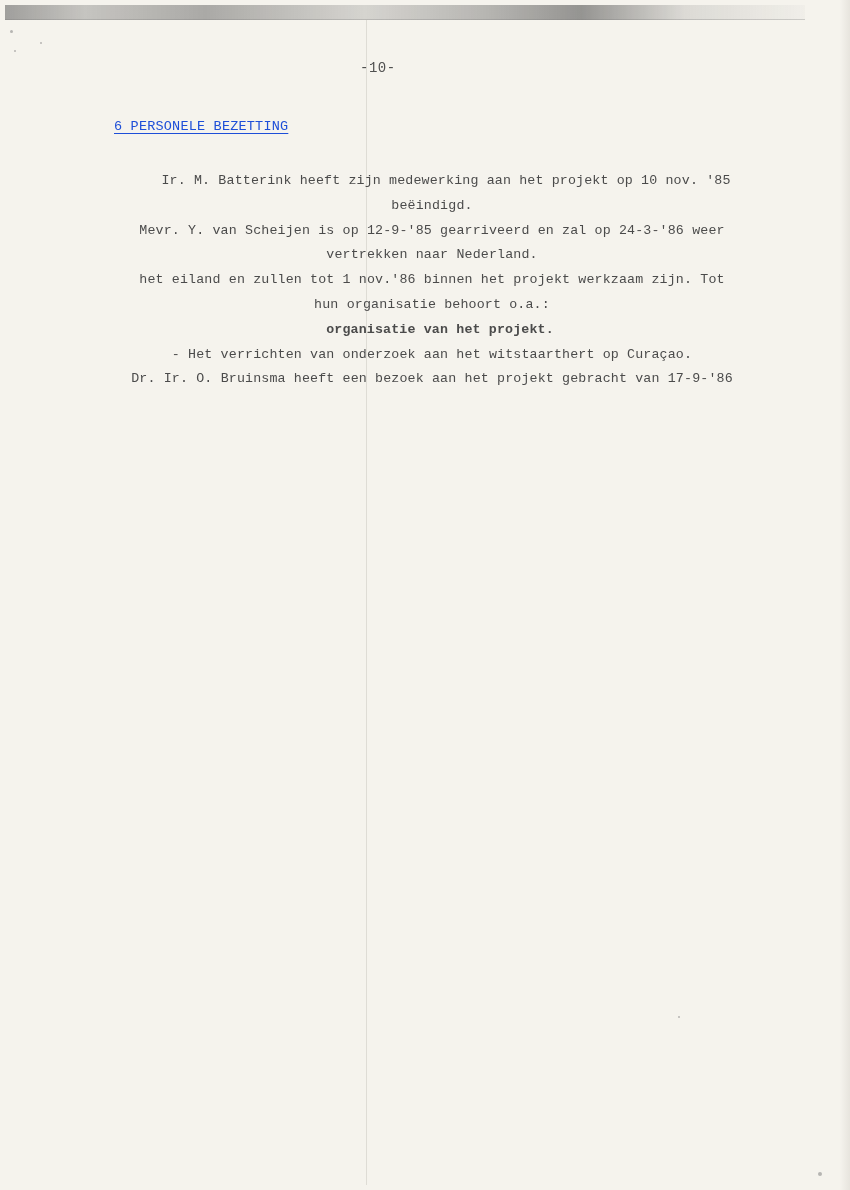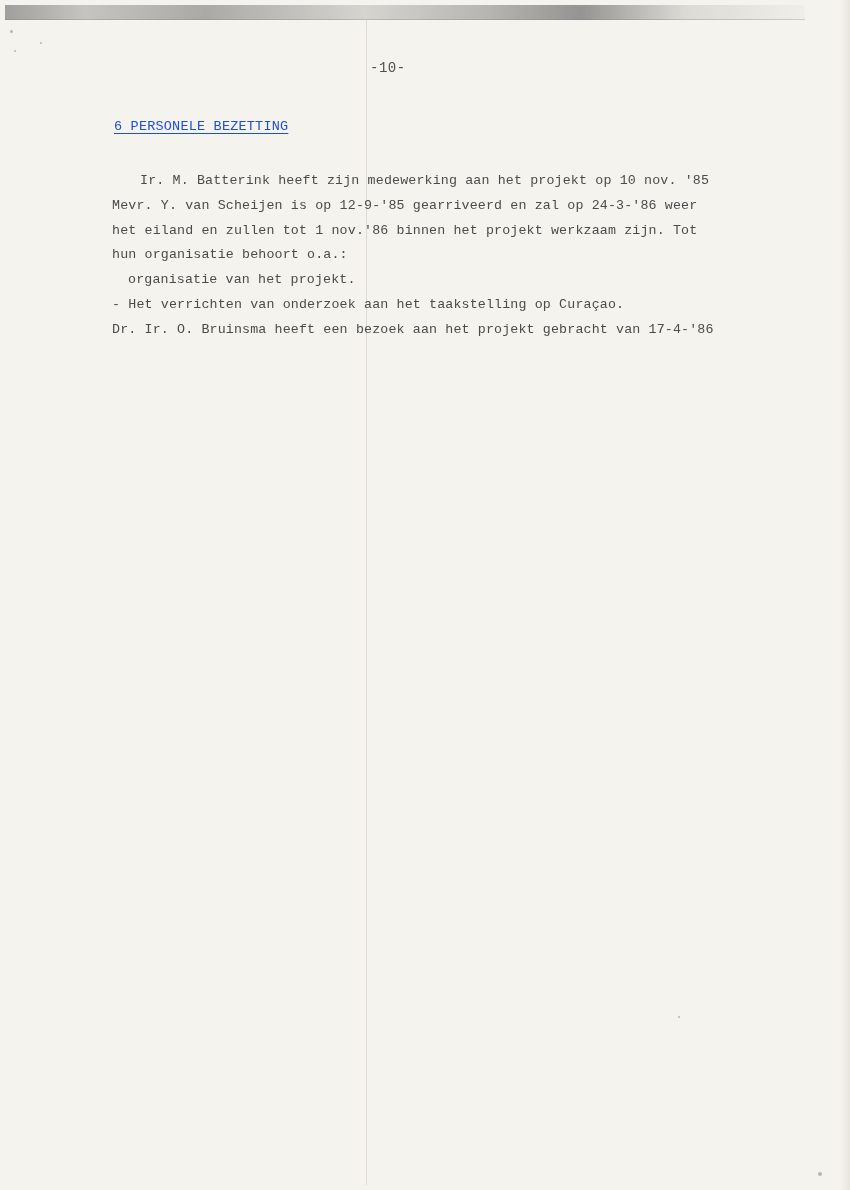--- a/index.html
+++ b/index.html
@@ -50,21 +50,21 @@
     .right-edge {
       position: absolute;
       right: 0;
       top: 0;
       width: 10px;
       height: 1190px;
       background: linear-gradient(90deg, rgba(240,238,232,0) 0%, rgba(225,222,215,0.7) 100%);
     }
     .page-number {
       position: absolute;
-      left: 370px;
+      left: 360px;
       top: 60px;
       font-size: 14px;
       letter-spacing: 0.5px;
       color: #505050;
       text-align: right;
     }
     .section-heading {
       position: absolute;
       left: 114px;
       top: 119px;
@@ -80,26 +80,28 @@
       top: 169px;
       width: 640px;
       font-size: 13.3px;
       line-height: 24.8px;
       color: #4b4b4b;
       letter-spacing: 0.15px;
     }
     .line {
       white-space: pre;
       height: 24.8px;
+      text-align: center;
     }
     .indent {
       padding-left: 28px;
     }
     .bullet-cont {
       padding-left: 16px;
+      font-weight: bold;
     }
     .speck {
       position: absolute;
       background: rgba(120,120,120,0.5);
       border-radius: 50%;
     }
   </style>
 </head>
 <body>
 
@@ -113,20 +115,22 @@
   <div class="speck" style="left:40px;top:42px;width:2px;height:2px;"></div>
   <div class="speck" style="left:818px;top:1172px;width:4px;height:4px;"></div>
   <div class="speck" style="left:678px;top:1016px;width:2px;height:2px;"></div>
 
   <div class="page-number">-10-</div>
 
   <div class="section-heading">6 PERSONELE BEZETTING</div>
 
   <div class="body-text">
     <div class="line indent">Ir. M. Batterink heeft zijn medewerking aan het projekt op 10 nov. '85</div>
+    <div class="line">beëindigd.</div>
     <div class="line">Mevr. Y. van Scheijen is op 12-9-'85 gearriveerd en zal op 24-3-'86 weer</div>
+    <div class="line">vertrekken naar Nederland.</div>
     <div class="line">het eiland en zullen tot 1 nov.'86 binnen het projekt werkzaam zijn. Tot</div>
     <div class="line">hun organisatie behoort o.a.:</div>
     <div class="line bullet-cont">organisatie van het projekt.</div>
-    <div class="line">- Het verrichten van onderzoek aan het taakstelling op Curaçao.</div>
-    <div class="line">Dr. Ir. O. Bruinsma heeft een bezoek aan het projekt gebracht van 17-4-'86</div>
+    <div class="line">- Het verrichten van onderzoek aan het witstaarthert op Curaçao.</div>
+    <div class="line">Dr. Ir. O. Bruinsma heeft een bezoek aan het projekt gebracht van 17-9-'86</div>
   </div>
 </div>
 
 </body></html>

